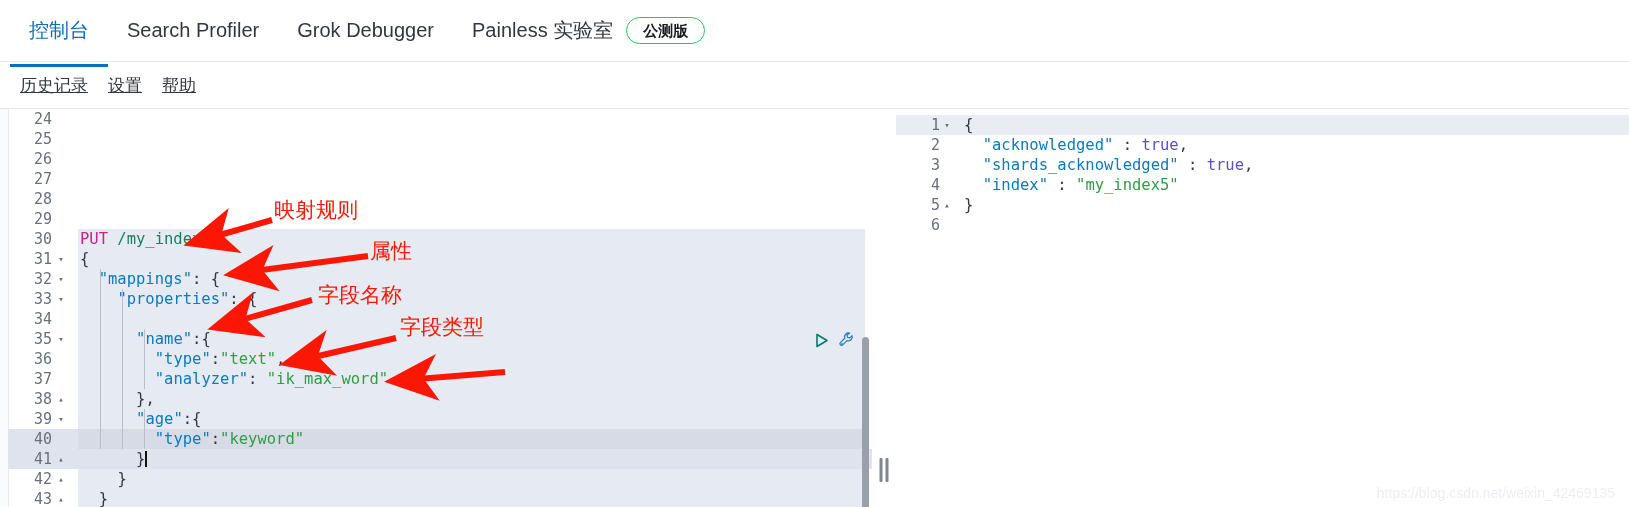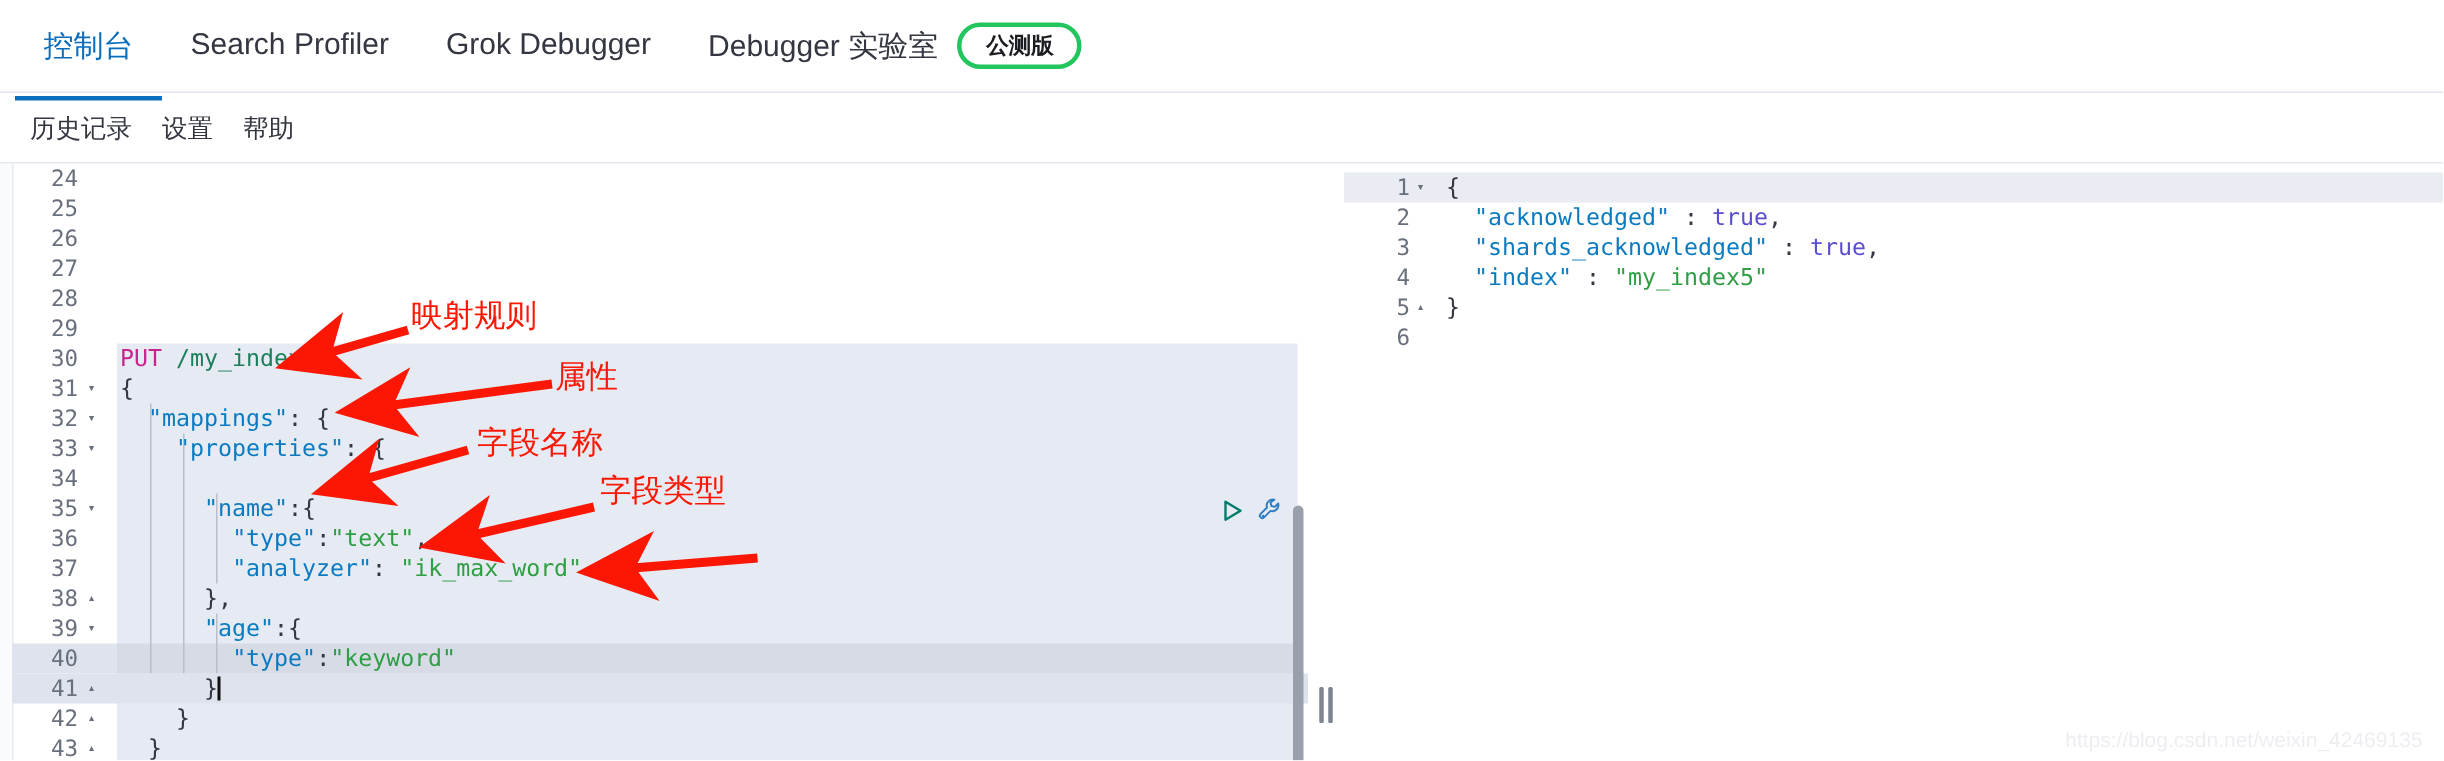--- a/index.html
+++ b/index.html
@@ -44,39 +44,40 @@
     content: "";
     position: absolute;
     left: 0;
     right: 0;
     bottom: 0;
     height: 3px;
     background: #0a6ebc;
   }
   .beta-badge {
     margin-left: -6px;
-    border: 3px solid #22c55e;
+    border: 1px solid #22c55e;
     border-radius: 16px;
     padding: 5px 16px;
     font-size: 15px;
     font-weight: bold;
     color: #1a1c21;
     line-height: 1;
     white-space: nowrap;
     cursor: pointer;
   }
 
   
   #menubar {
     height: 46px;
     display: flex;
     align-items: center;
     padding-left: 10px;
     box-sizing: border-box;
     background: #ffffff;
+    text-decoration: underline;
   }
   .menu-item {
     font-size: 17px;
     color: #343741;
     padding: 0 10px;
     white-space: nowrap;
     cursor: pointer;
   }
 
   
@@ -342,21 +343,21 @@
   <div class="tab active">
     <span>控制台</span>
   </div>
   <div class="tab">
     <span>Search Profiler</span>
   </div>
   <div class="tab">
     <span>Grok Debugger</span>
   </div>
   <div class="tab">
-    <span>Debugger 实验室</span>
+    <span>Painless 实验室</span>
   </div>
   <div class="beta-badge">公测版</div>
 </div>
 
 <div id="menubar">
   <div class="menu-item">历史记录</div>
   <div class="menu-item">设置</div>
   <div class="menu-item">帮助</div>
 </div>
 

